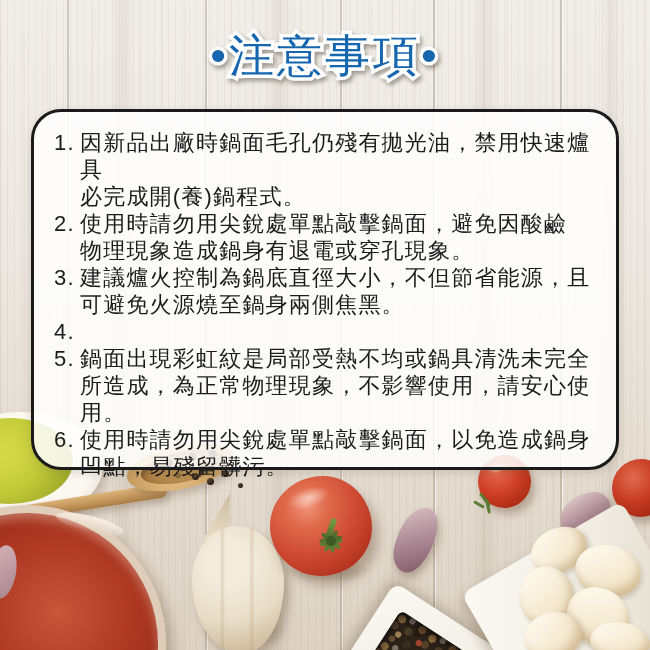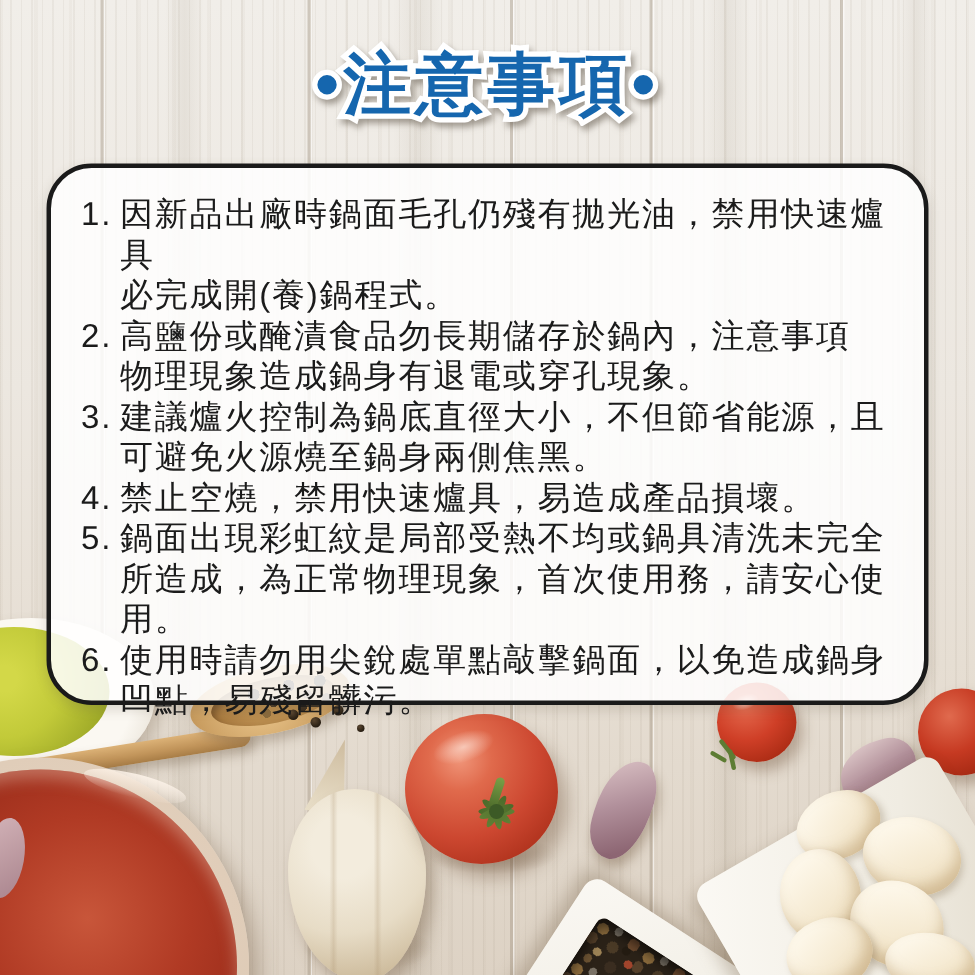--- a/index.html
+++ b/index.html
@@ -149,21 +149,21 @@
   .notice-list{padding:17px 12px 0 20px;}
   .item{display:flex;align-items:flex-start;color:var(--text_color,#1b1b1b);
     font-size:22px;line-height:27px;letter-spacing:1.2px;}
   .item .num{flex:0 0 26px;}
   .item .txt{white-space:pre-line;}
 
   
   .title-wrap{position:absolute;z-index:4;left:0;top:26px;width:650px;text-align:center;}
   .title{
     display:inline-block;
-    font-size:45px;font-weight:700;letter-spacing:3px;
+    font-size:45px;font-weight:400;letter-spacing:3px;
     color:var(--accent_blue,#1566ae);
     -webkit-text-stroke:7px #ffffff;
     paint-order:stroke fill;
     filter:drop-shadow(2px 3px 2px rgba(95,85,72,0.55));
   }
 </style>
 </head>
 <body>
 
 <div class="stage">
@@ -241,36 +241,35 @@
 
   <div class="notice-box">
     <div class="notice-list">
       <div class="item">
         <span class="num">1.</span>
         <span class="txt">因新品出廠時鍋面毛孔仍殘有拋光油，禁用快速爐具
 必完成開(養)鍋程式。</span>
       </div>
       <div class="item">
         <span class="num">2.</span>
-        <span class="txt">高鹽份或醃漬食品勿長期儲存於鍋內，注意事項
+        <span class="txt">使用時請勿用尖銳處單點敲擊鍋面，避免因酸鹼
 物理現象造成鍋身有退電或穿孔現象。</span>
       </div>
       <div class="item">
         <span class="num">3.</span>
         <span class="txt">建議爐火控制為鍋底直徑大小，不但節省能源，且
 可避免火源燒至鍋身兩側焦黑。</span>
       </div>
       <div class="item">
         <span class="num">4.</span>
-        <span class="txt">禁止空燒，禁用快速爐具，易造成產品損壞。</span>
       </div>
       <div class="item">
         <span class="num">5.</span>
         <span class="txt">鍋面出現彩虹紋是局部受熱不均或鍋具清洗未完全
-所造成，為正常物理現象，首次使用務，請安心使
+所造成，為正常物理現象，不影響使用，請安心使
 用。</span>
       </div>
       <div class="item">
         <span class="num">6.</span>
         <span class="txt">使用時請勿用尖銳處單點敲擊鍋面，以免造成鍋身
 凹點，易殘留髒污。</span>
       </div>
     </div>
   </div>
 

